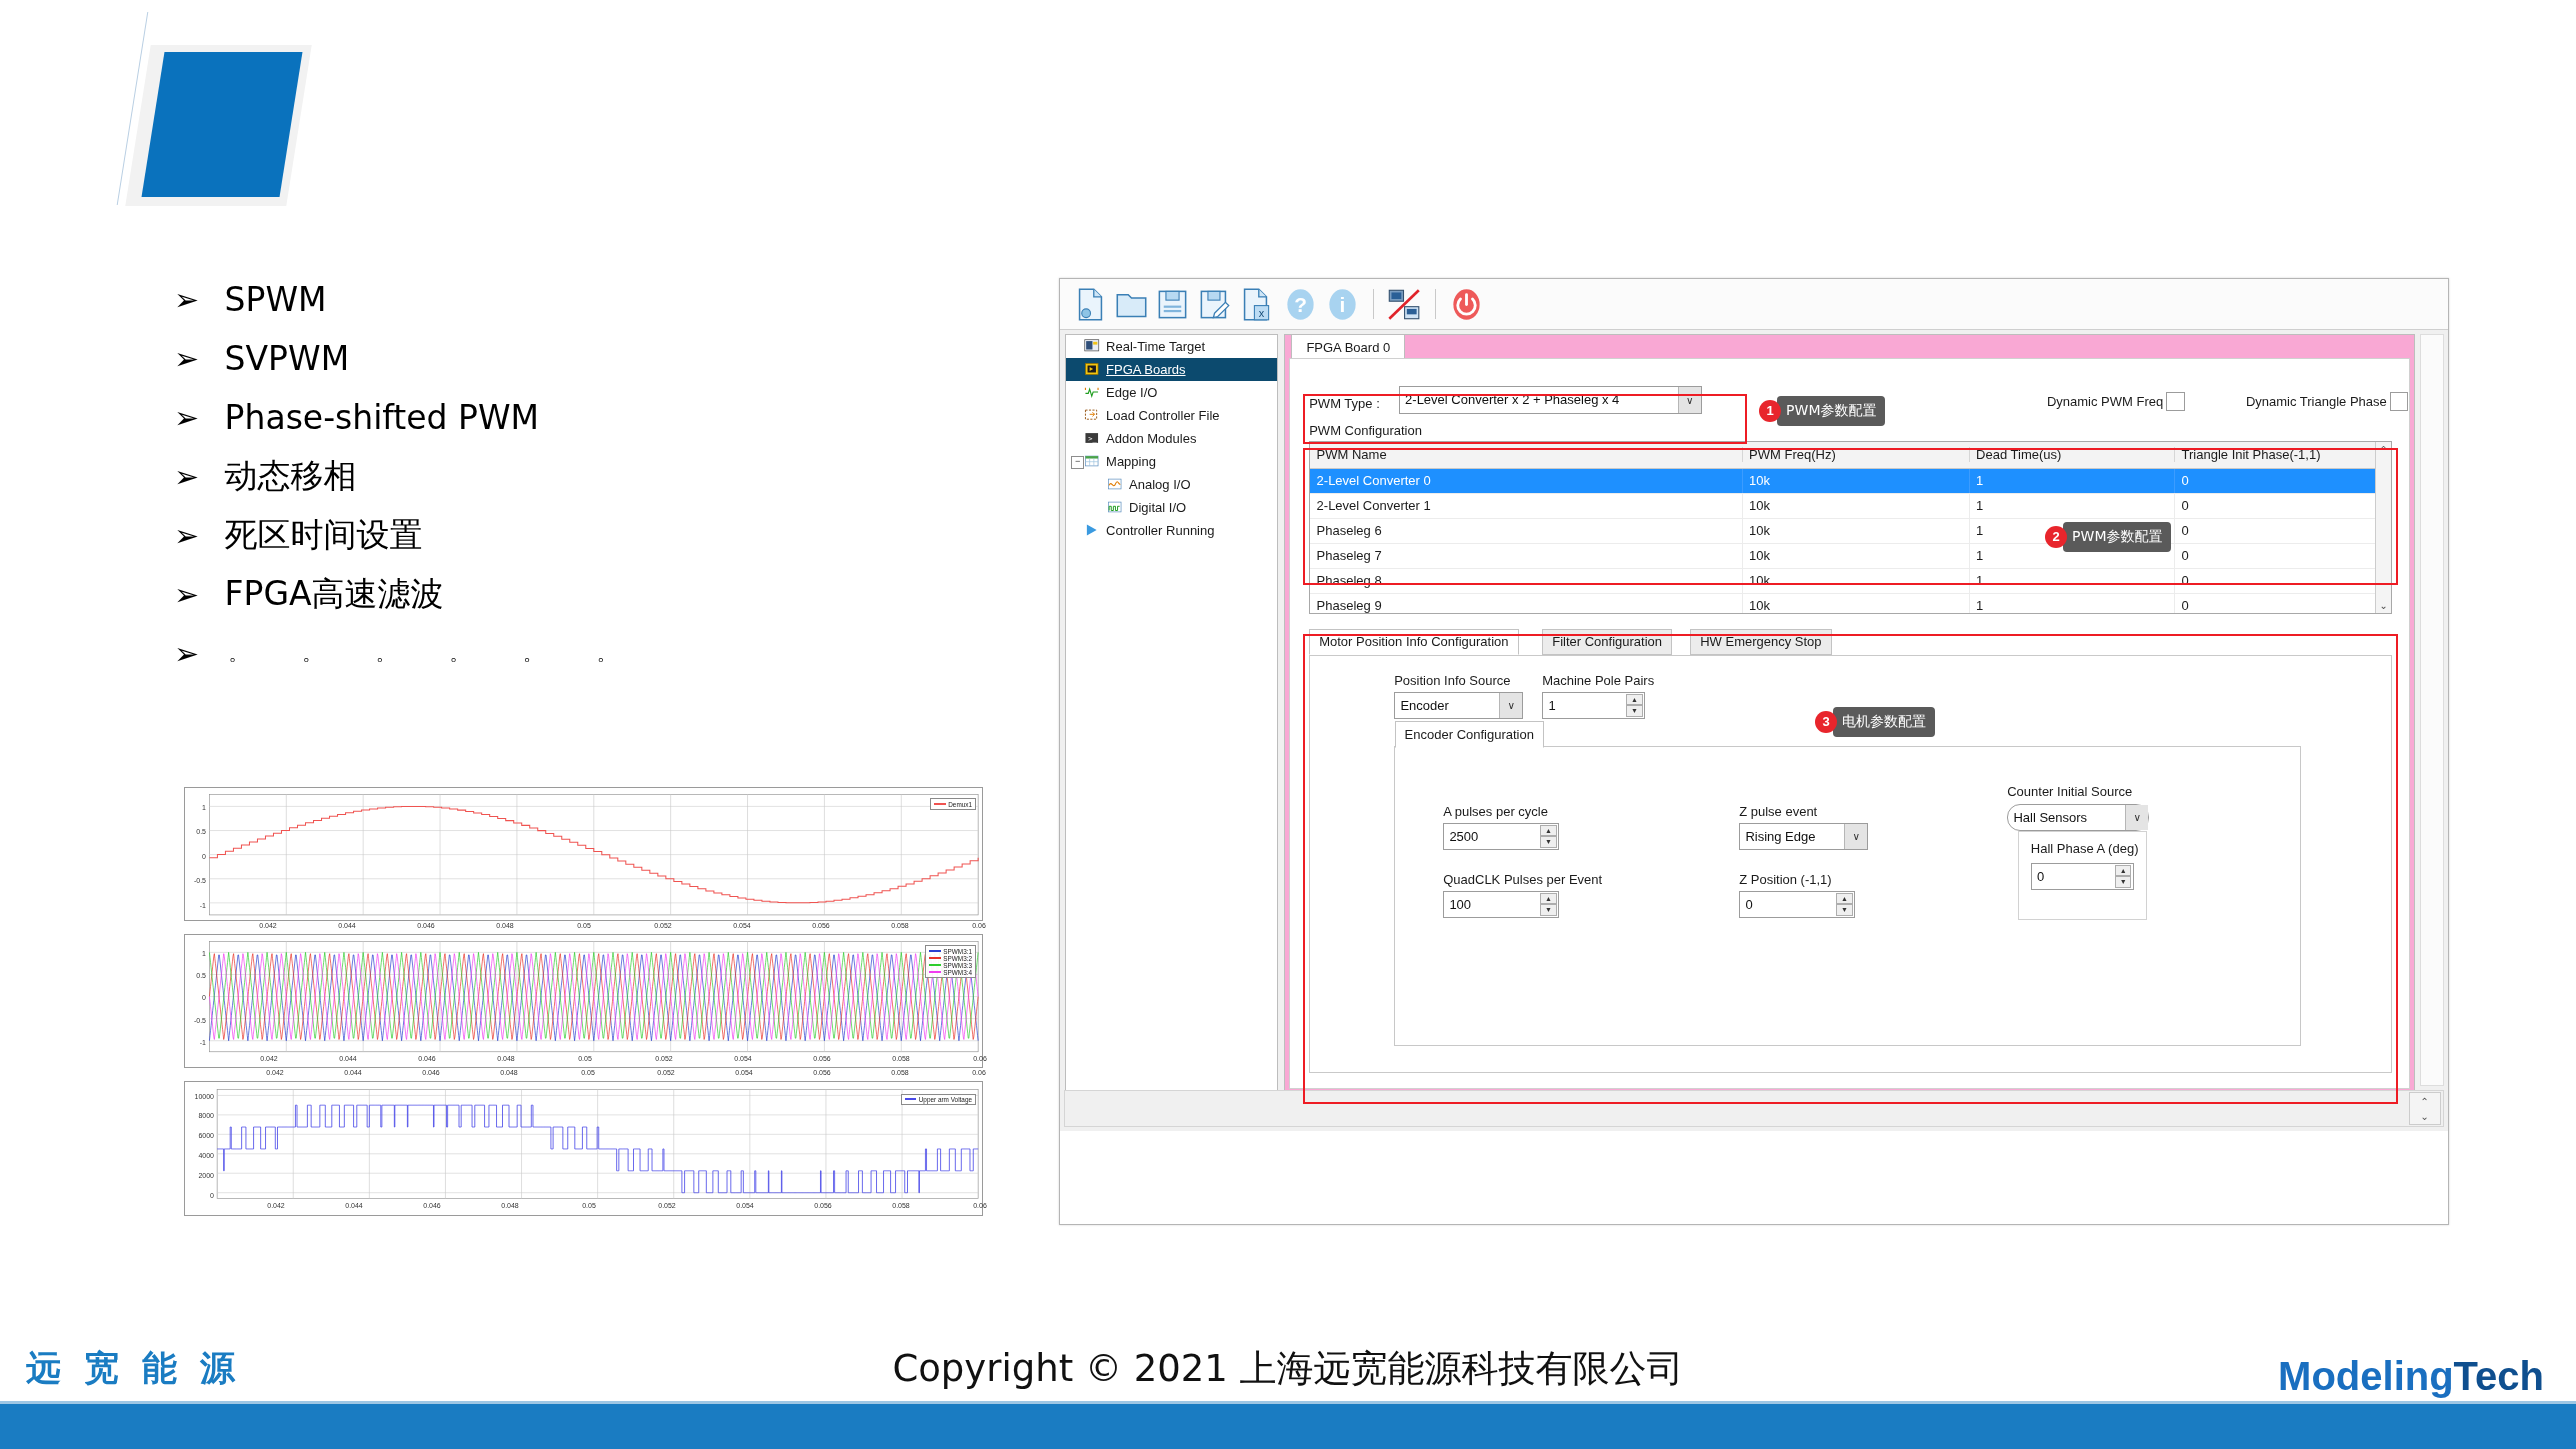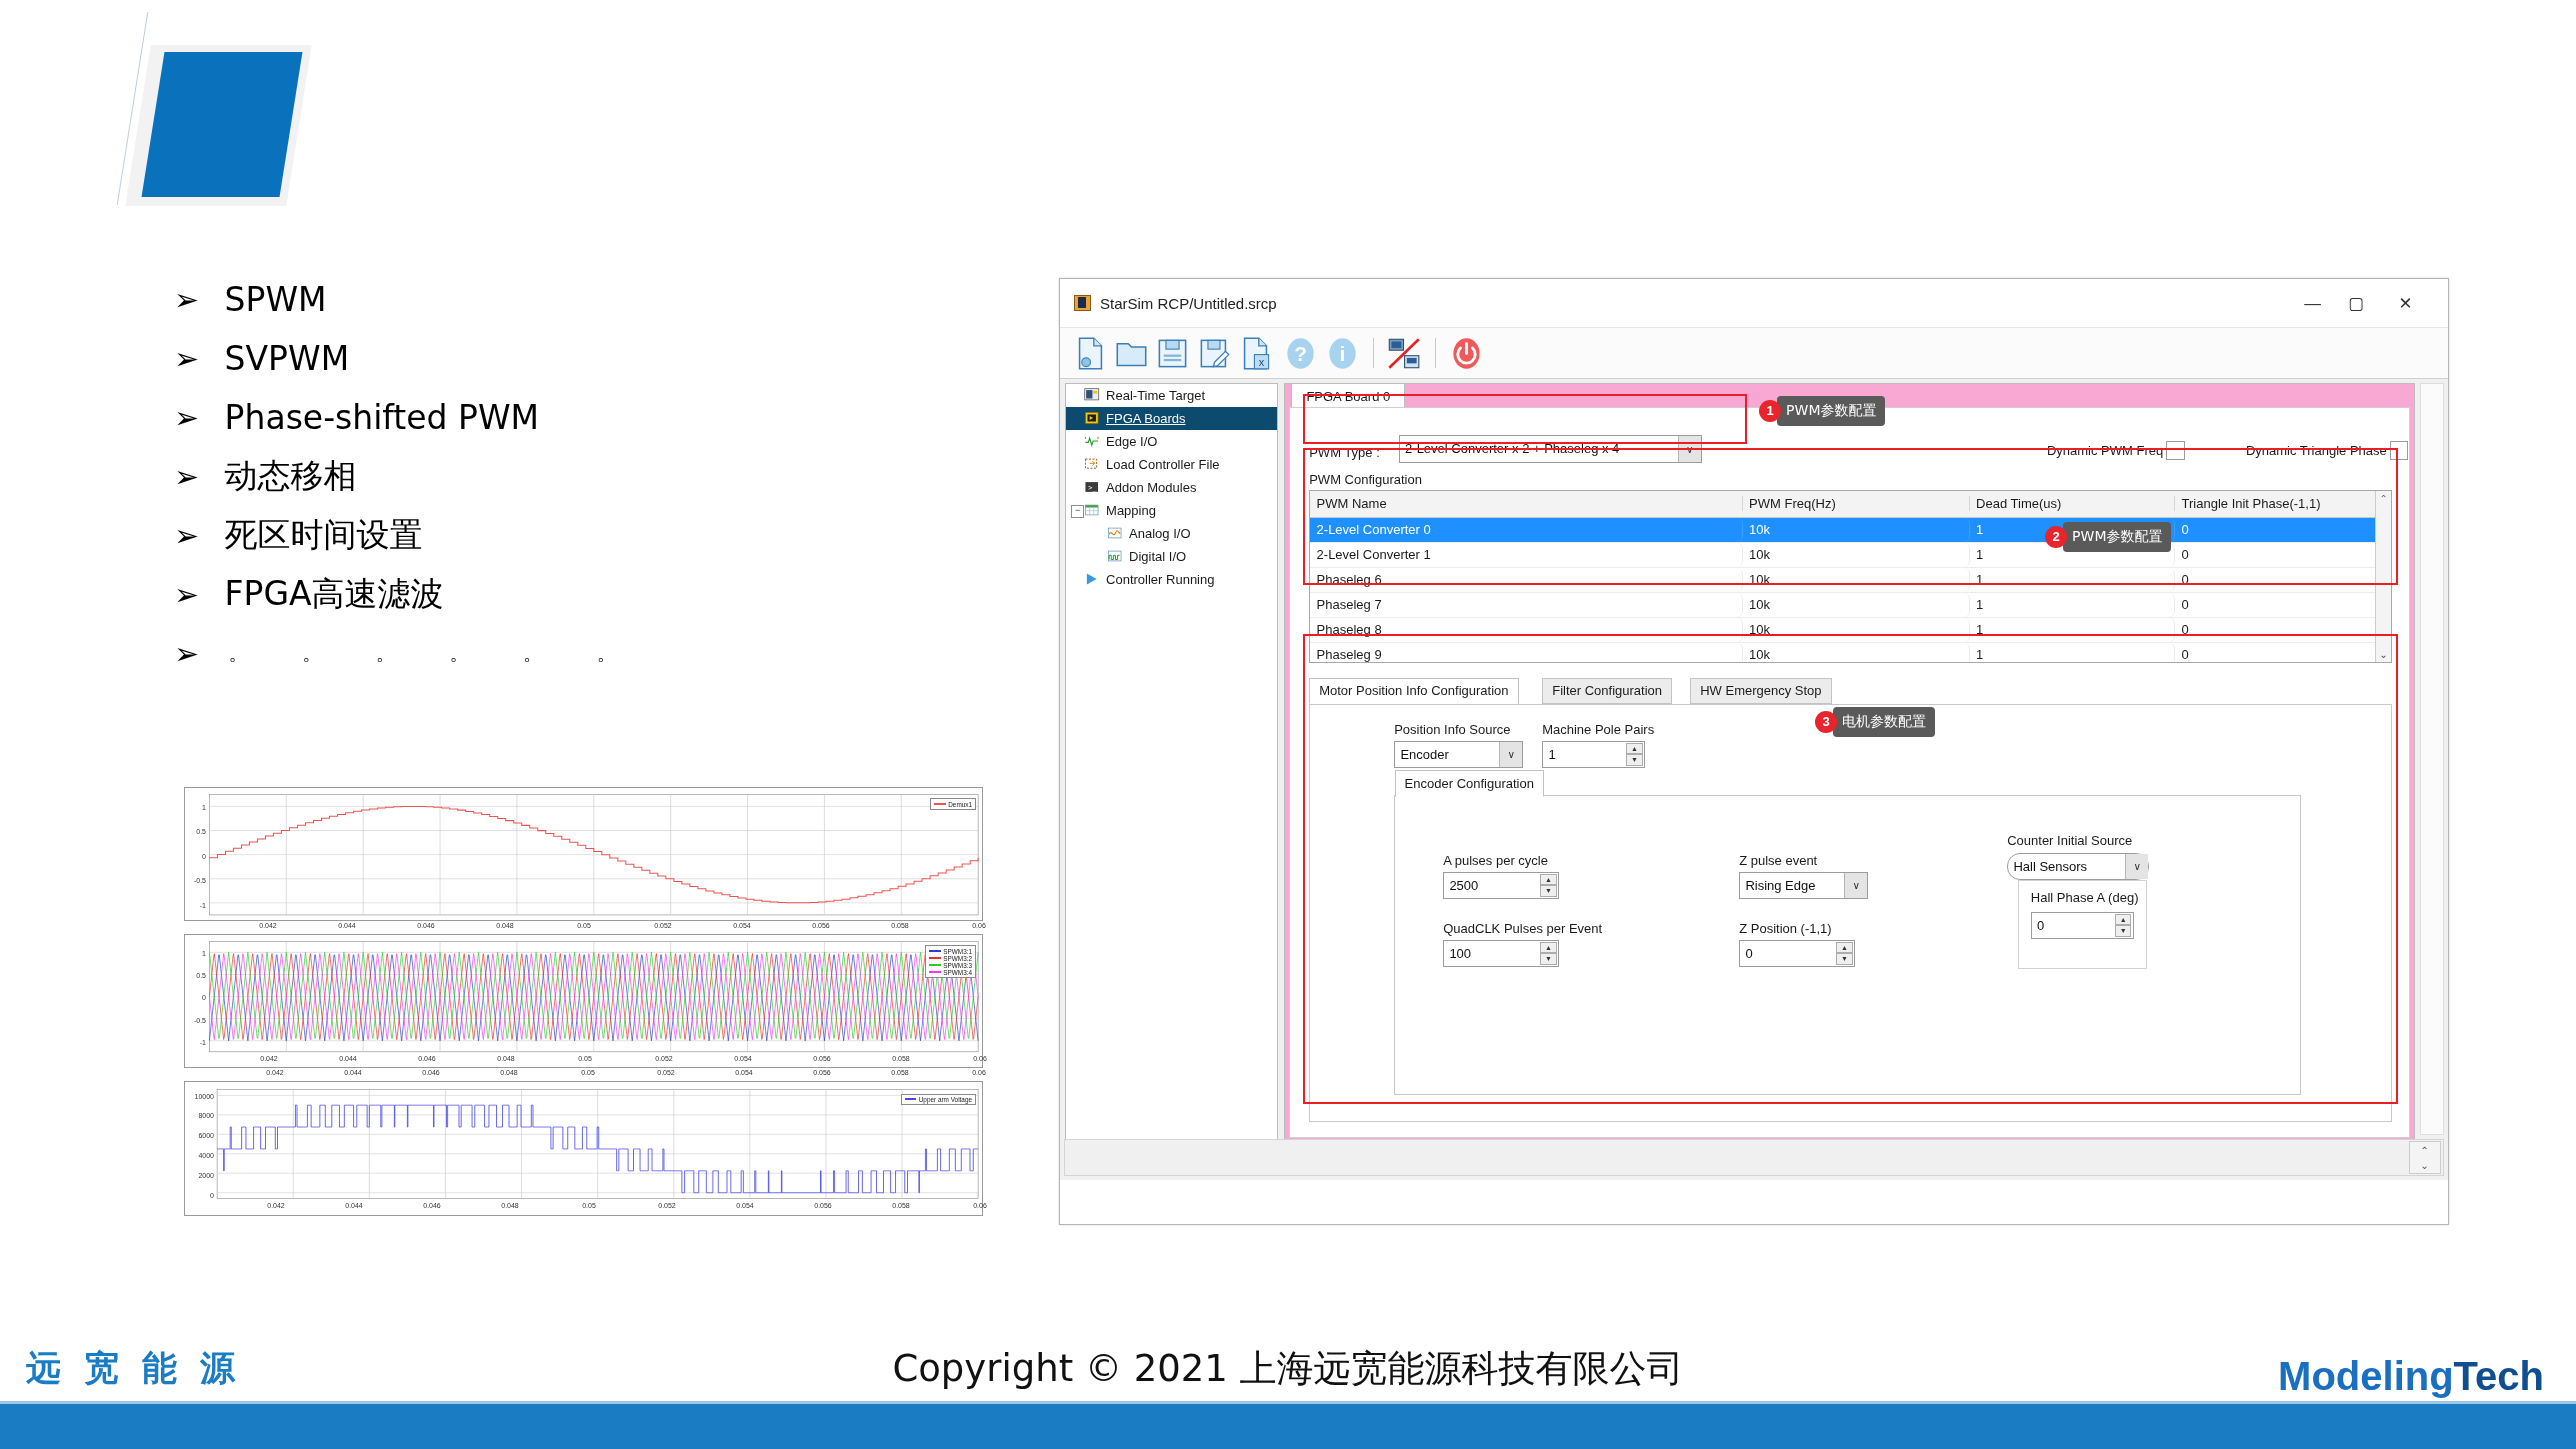--- a/index.html
+++ b/index.html
@@ -98,21 +98,21 @@
     display:flex;align-items:center;justify-content:center;color:#333;}
   .checkbox{width:16.7px;height:16.7px;border:0.6px solid #9c9c9c;background:#fff;display:inline-block;vertical-align:middle;}
   .groupbox{position:absolute;border:0.6px solid #c8c8c8;box-sizing:border-box;}
   
   #pwm-table{position:absolute;background:#fff;border:0.6px solid #a8a8a8;box-sizing:border-box;overflow:hidden;}
   .tbl-head{display:flex;height:26px;background:#f3f3f3;border-bottom:0.6px solid #c8c8c8;align-items:center;}
   .tbl-head div{font-size:13px;color:#1b1b1b;display:flex;align-items:center;padding-left:6.4px;
     border-right:0.6px solid #d6d6d6;box-sizing:border-box;}
   .tbl-row{display:flex;height:24px;border-bottom:0.6px solid #ececec;}
   .tbl-row div{font-size:13px;color:#1b1b1b;display:flex;align-items:center;padding-left:6.4px;
-    border-right:0.6px solid #ececec;box-sizing:border-box;border-radius:6px;}
+    border-right:0.6px solid #ececec;box-sizing:border-box;}
   .tbl-row.selected{background:#1e90ff;}
   .tbl-row.selected div{color:#ffffff;border-right-color:#3c9cff;}
   .c0{width:40%;} .c1{width:21%;} .c2{width:19%;} .c3{width:20%;}
   #tbl-scroll{position:absolute;right:0;top:0;bottom:0;width:15.5px;background:#f4f4f4;border-left:0.6px solid #ccc;}
   #tbl-scroll .ch{position:absolute;left:0;right:0;height:13px;font-size:9.7px;color:#555;
     display:flex;align-items:center;justify-content:center;}
   
   .subtab{position:absolute;top:0;height:26px;display:flex;align-items:center;padding:0 9px;
     font-size:13px;color:#1b1b1b;background:#ececec;border:0.6px solid #c3c3c3;box-sizing:border-box;white-space:nowrap;}
   .subtab.active{background:#ffffff;border-bottom-color:#ffffff;}
@@ -333,27 +333,20 @@
       <div class="xlab" style="left: 482px; top: 0px;">0.052</div>
       <div class="xlab" style="left: 560px; top: 0px;">0.054</div>
       <div class="xlab" style="left: 638px; top: 0px;">0.056</div>
       <div class="xlab" style="left: 716px; top: 0px;">0.058</div>
       <div class="xlab" style="left: 795px; top: 0px;">0.06</div>
     </div>
   </div>
 
 <div id="app-window">
 
-  <div id="titlebar">
-    <div id="app-icon"></div>
-    <div id="app-title">StarSim RCP/Untitled.srcp</div>
-    <div class="win-btn" id="btn-min">—</div>
-    <div class="win-btn" id="btn-max">▢</div>
-    <div class="win-btn" id="btn-close">✕</div>
-  </div>
 
   <div id="toolbar">
 
     <div class="tb-icon" style="left:13px">
       <svg viewBox="0 0 32 32" width="35" height="35">
           <path d="M6 2h13l7 7v21H6z" fill="#eaf4fc" stroke="#3a7fb5" stroke-width="1.4"></path>
           <path d="M19 2v7h7" fill="#cfe6f7" stroke="#3a7fb5" stroke-width="1.2"></path>
           <circle cx="12" cy="24" r="4" fill="#8ec4e6" stroke="#3a7fb5"></circle>
         </svg>
     </div>

